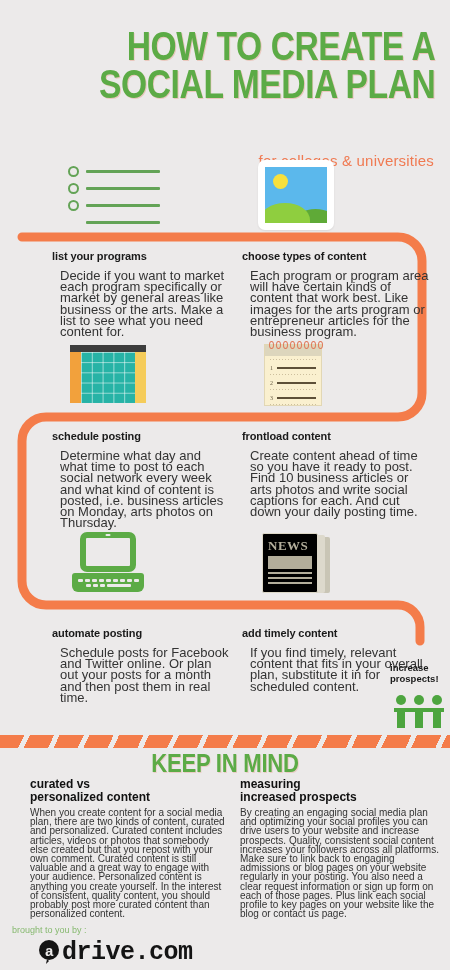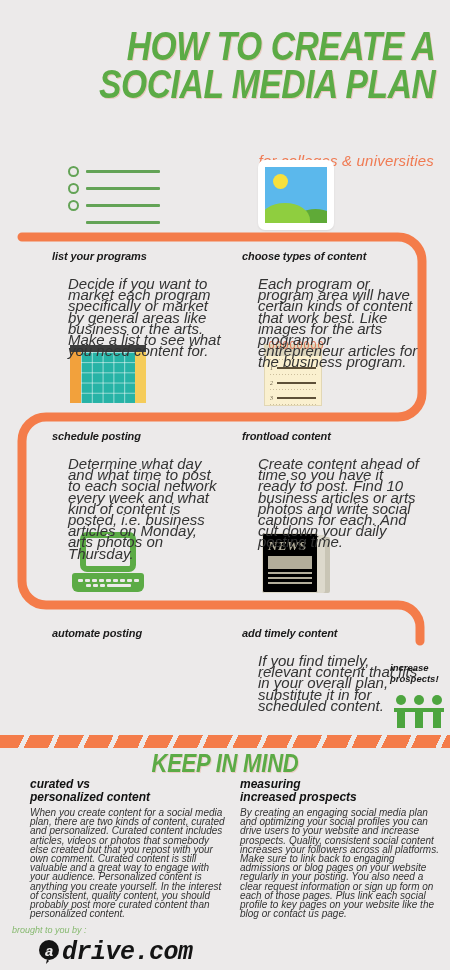--- a/index.html
+++ b/index.html
@@ -3,21 +3,21 @@
 <meta charset="utf-8">
 <style>
   html,body{margin:0;padding:0;}
   body{
     width:450px;height:970px;
     background:#eceaea;
     font-family:"Liberation Sans", sans-serif;
     overflow:hidden;
     position:relative;
   }
-  .page{position:relative;width:450px;height:970px;overflow:hidden;font-style:italic;}
+  .page{position:relative;width:450px;height:970px;overflow:hidden;}
 
   
   .header{position:absolute;left:0;top:0;width:450px;height:150px;}
   .title-l1,.title-l2{
     position:absolute;
     color:#5cab46;
     font-family:"Liberation Sans", sans-serif;
     font-weight:bold;
     font-stretch:condensed;
     letter-spacing:-0.5px;
@@ -115,21 +115,21 @@
   
   .people-icon{left:392px;top:694px;width:54px;height:34px;}
 
   
   .blk{position:absolute;}
   .blk h3{
     margin:0 0 2px 0;font-size:11px;color:#1a1a1a;font-weight:bold;
     letter-spacing:-0.1px;
   }
   .blk p{
-    margin:16px;font-size:15px;line-height:11.2px;color:#333;
+    margin:8px;font-size:13px;line-height:11.2px;color:#333;
   }
   .blk.c1{left:52px;width:185px;}
   .blk.c2{left:242px;width:195px;}
 
   .b-list{top:250px;}
   .b-choose{top:250px;}
   .b-sched{top:430px;}
   .b-front{top:430px;}
   .b-auto{top:627px;}
   .b-timely{top:627px;}
@@ -299,20 +299,21 @@
   <div class="blk c1 b-sched">
     <h3>schedule posting</h3>
     <p>Determine what day and what time to post to each social network every week and what kind of content is posted, i.e. business articles on Monday, arts photos on Thursday.</p>
   </div>
   <div class="blk c2 b-front">
     <h3>frontload content</h3>
     <p>Create content ahead of time so you have it ready to post. Find 10 business articles or arts photos and write social captions for each. And cut down your daily posting time.</p>
   </div>
   <div class="blk c1 b-auto">
     <h3>automate posting</h3>
+    <p>Schedule posts for Facebook and Twitter online. Or plan out your posts for a month and then post them in real time.</p>
   </div>
   <div class="blk c2 b-timely">
     <h3>add timely content</h3>
     <p>If you find timely, relevant content that fits in your overall plan, substitute it in for scheduled content.</p>
   </div>
 
   <div class="prospects">
     <div>increase</div>
     <div>prospects!</div>
   </div>

